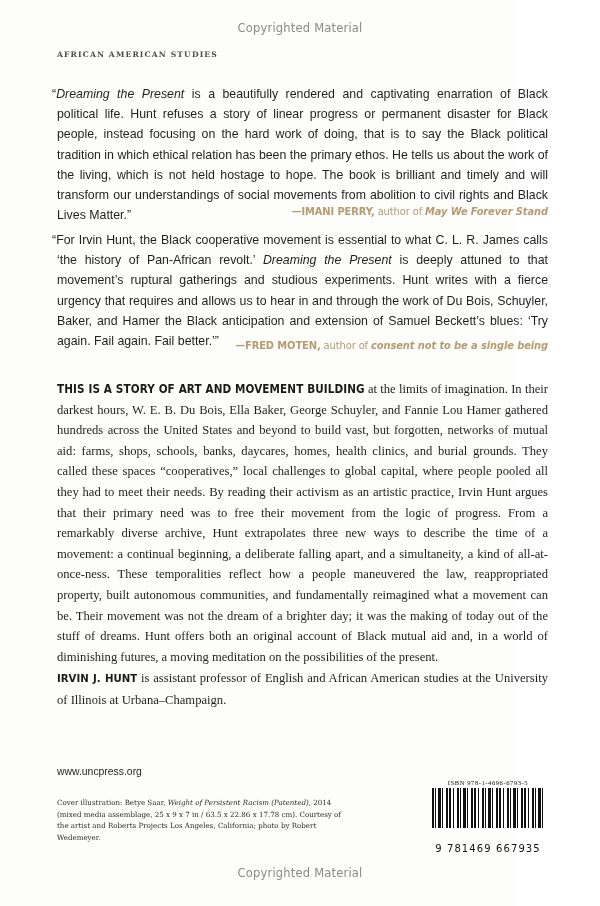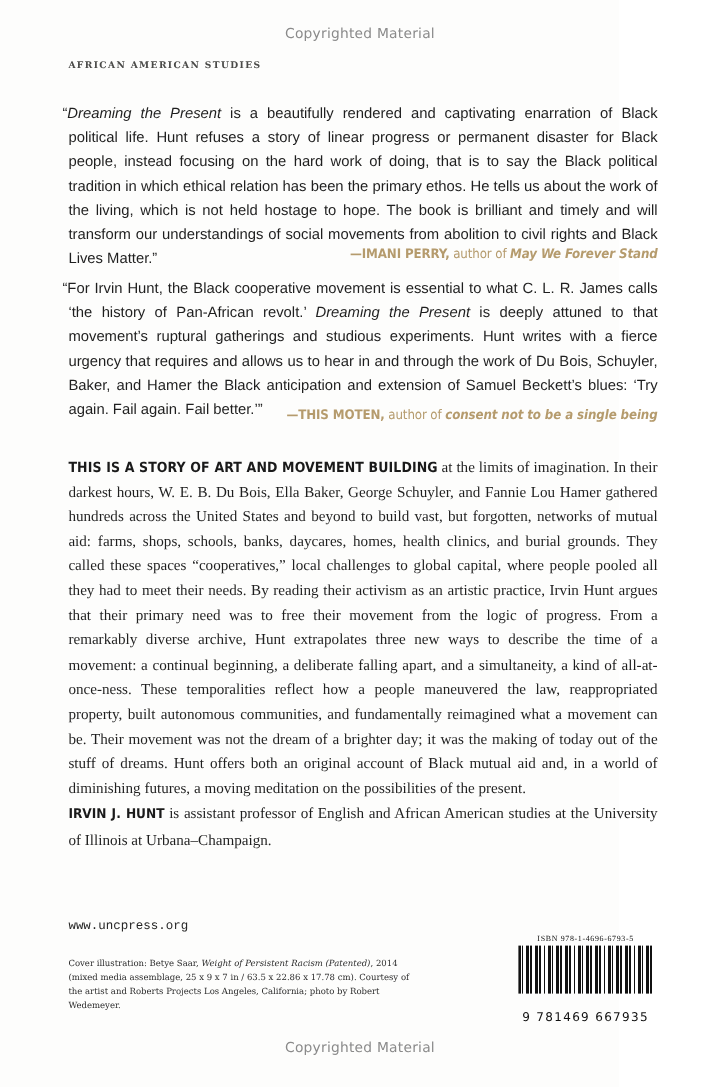--- a/index.html
+++ b/index.html
@@ -132,21 +132,21 @@
     font-family: "DejaVu Sans Condensed", "DejaVu Sans", sans-serif;
     font-weight: bold;
     font-size: 15px;
     letter-spacing: 0.1px;
     color: #b59b6d;
   }
   .website {
     position: absolute;
     left: 57px;
     top: 766px;
-    font-family: Liberation Mono, monospace;
+    font-family: Liberation Sans, sans-serif;
     font-size: 10.4px;
     color: #262626;
   }
 
   
   .credit {
     position: absolute;
     left: 57px;
     top: 797px;
     width: 290px;
@@ -203,21 +203,21 @@
 <div class="page">
 
   <div class="watermark top">Copyrighted Material</div>
 
   <div class="category">AFRICAN AMERICAN STUDIES</div>
 
   <div class="blurb one"><span>“</span><i>Dreaming the Present</i><span> is a beautifully rendered and captivating enarration of Black political life. Hunt refuses a story of linear progress or permanent disaster for Black people, instead focusing on the hard work of doing, that is to say the Black political tradition in which ethical relation has been the primary ethos. He tells us about the work of the living, which is not held hostage to hope. The book is brilliant and timely and will transform our understandings of social movements from abolition to civil rights and Black Lives Matter.”</span></div>
   <div class="attribution one"><span>—IMANI PERRY,</span><span class="reg"> author of </span><i>May We Forever Stand</i></div>
 
   <div class="blurb two"><span>“</span><span>For Irvin Hunt, the Black cooperative movement is essential to what C. L. R. James calls ‘the history of Pan-African revolt.’ </span><i>Dreaming the Present</i><span> is deeply attuned to that movement’s ruptural gatherings and studious experiments. Hunt writes with a fierce urgency that requires and allows us to hear in and through the work of Du Bois, Schuyler, Baker, and Hamer the Black anticipation and extension of Samuel Beckett’s blues: ‘Try again. Fail again. Fail better.’”</span></div>
-  <div class="attribution two"><span>—THIS MOTEN,</span><span class="reg"> author of </span><i>consent not to be a single being</i></div>
+  <div class="attribution two"><span>—FRED MOTEN,</span><span class="reg"> author of </span><i>consent not to be a single being</i></div>
 
   <div class="description"><span class="lead">THIS IS A STORY OF ART AND MOVEMENT BUILDING</span><span> at the limits of imagination. In their darkest hours, W. E. B. Du Bois, Ella Baker, George Schuyler, and Fannie Lou Hamer gathered hundreds across the United States and beyond to build vast, but forgotten, networks of mutual aid: farms, shops, schools, banks, daycares, homes, health clinics, and burial grounds. They called these spaces “cooperatives,” local challenges to global capital, where people pooled all they had to meet their needs. By reading their activism as an artistic practice, Irvin Hunt argues that their primary need was to free their movement from the logic of progress. From a remarkably diverse archive, Hunt extrapolates three new ways to describe the time of a movement: a continual beginning, a deliberate falling apart, and a simultaneity, a kind of all-at-once-ness. These temporalities reflect how a people maneuvered the law, reappropriated property, built autonomous communities, and fundamentally reimagined what a movement can be. Their movement was not the dream of a brighter day; it was the making of today out of the stuff of dreams. Hunt offers both an original account of Black mutual aid and, in a world of diminishing futures, a moving meditation on the possibilities of the present.</span></div>
 
   <div class="bio"><span class="name">IRVIN J. HUNT</span><span> is assistant professor of English and African American studies at the University of Illinois at Urbana–Champaign.</span></div>
 
   <div class="website">www.uncpress.org</div>
 
   <div class="credit">
     <span>Cover illustration: Betye Saar, </span><i>Weight of Persistent Racism (Patented)</i><span>,</span>
     <span>2014 (mixed media assemblage, 25 x 9 x 7 in / 63.5 x 22.86 x 17.78 cm).</span>

